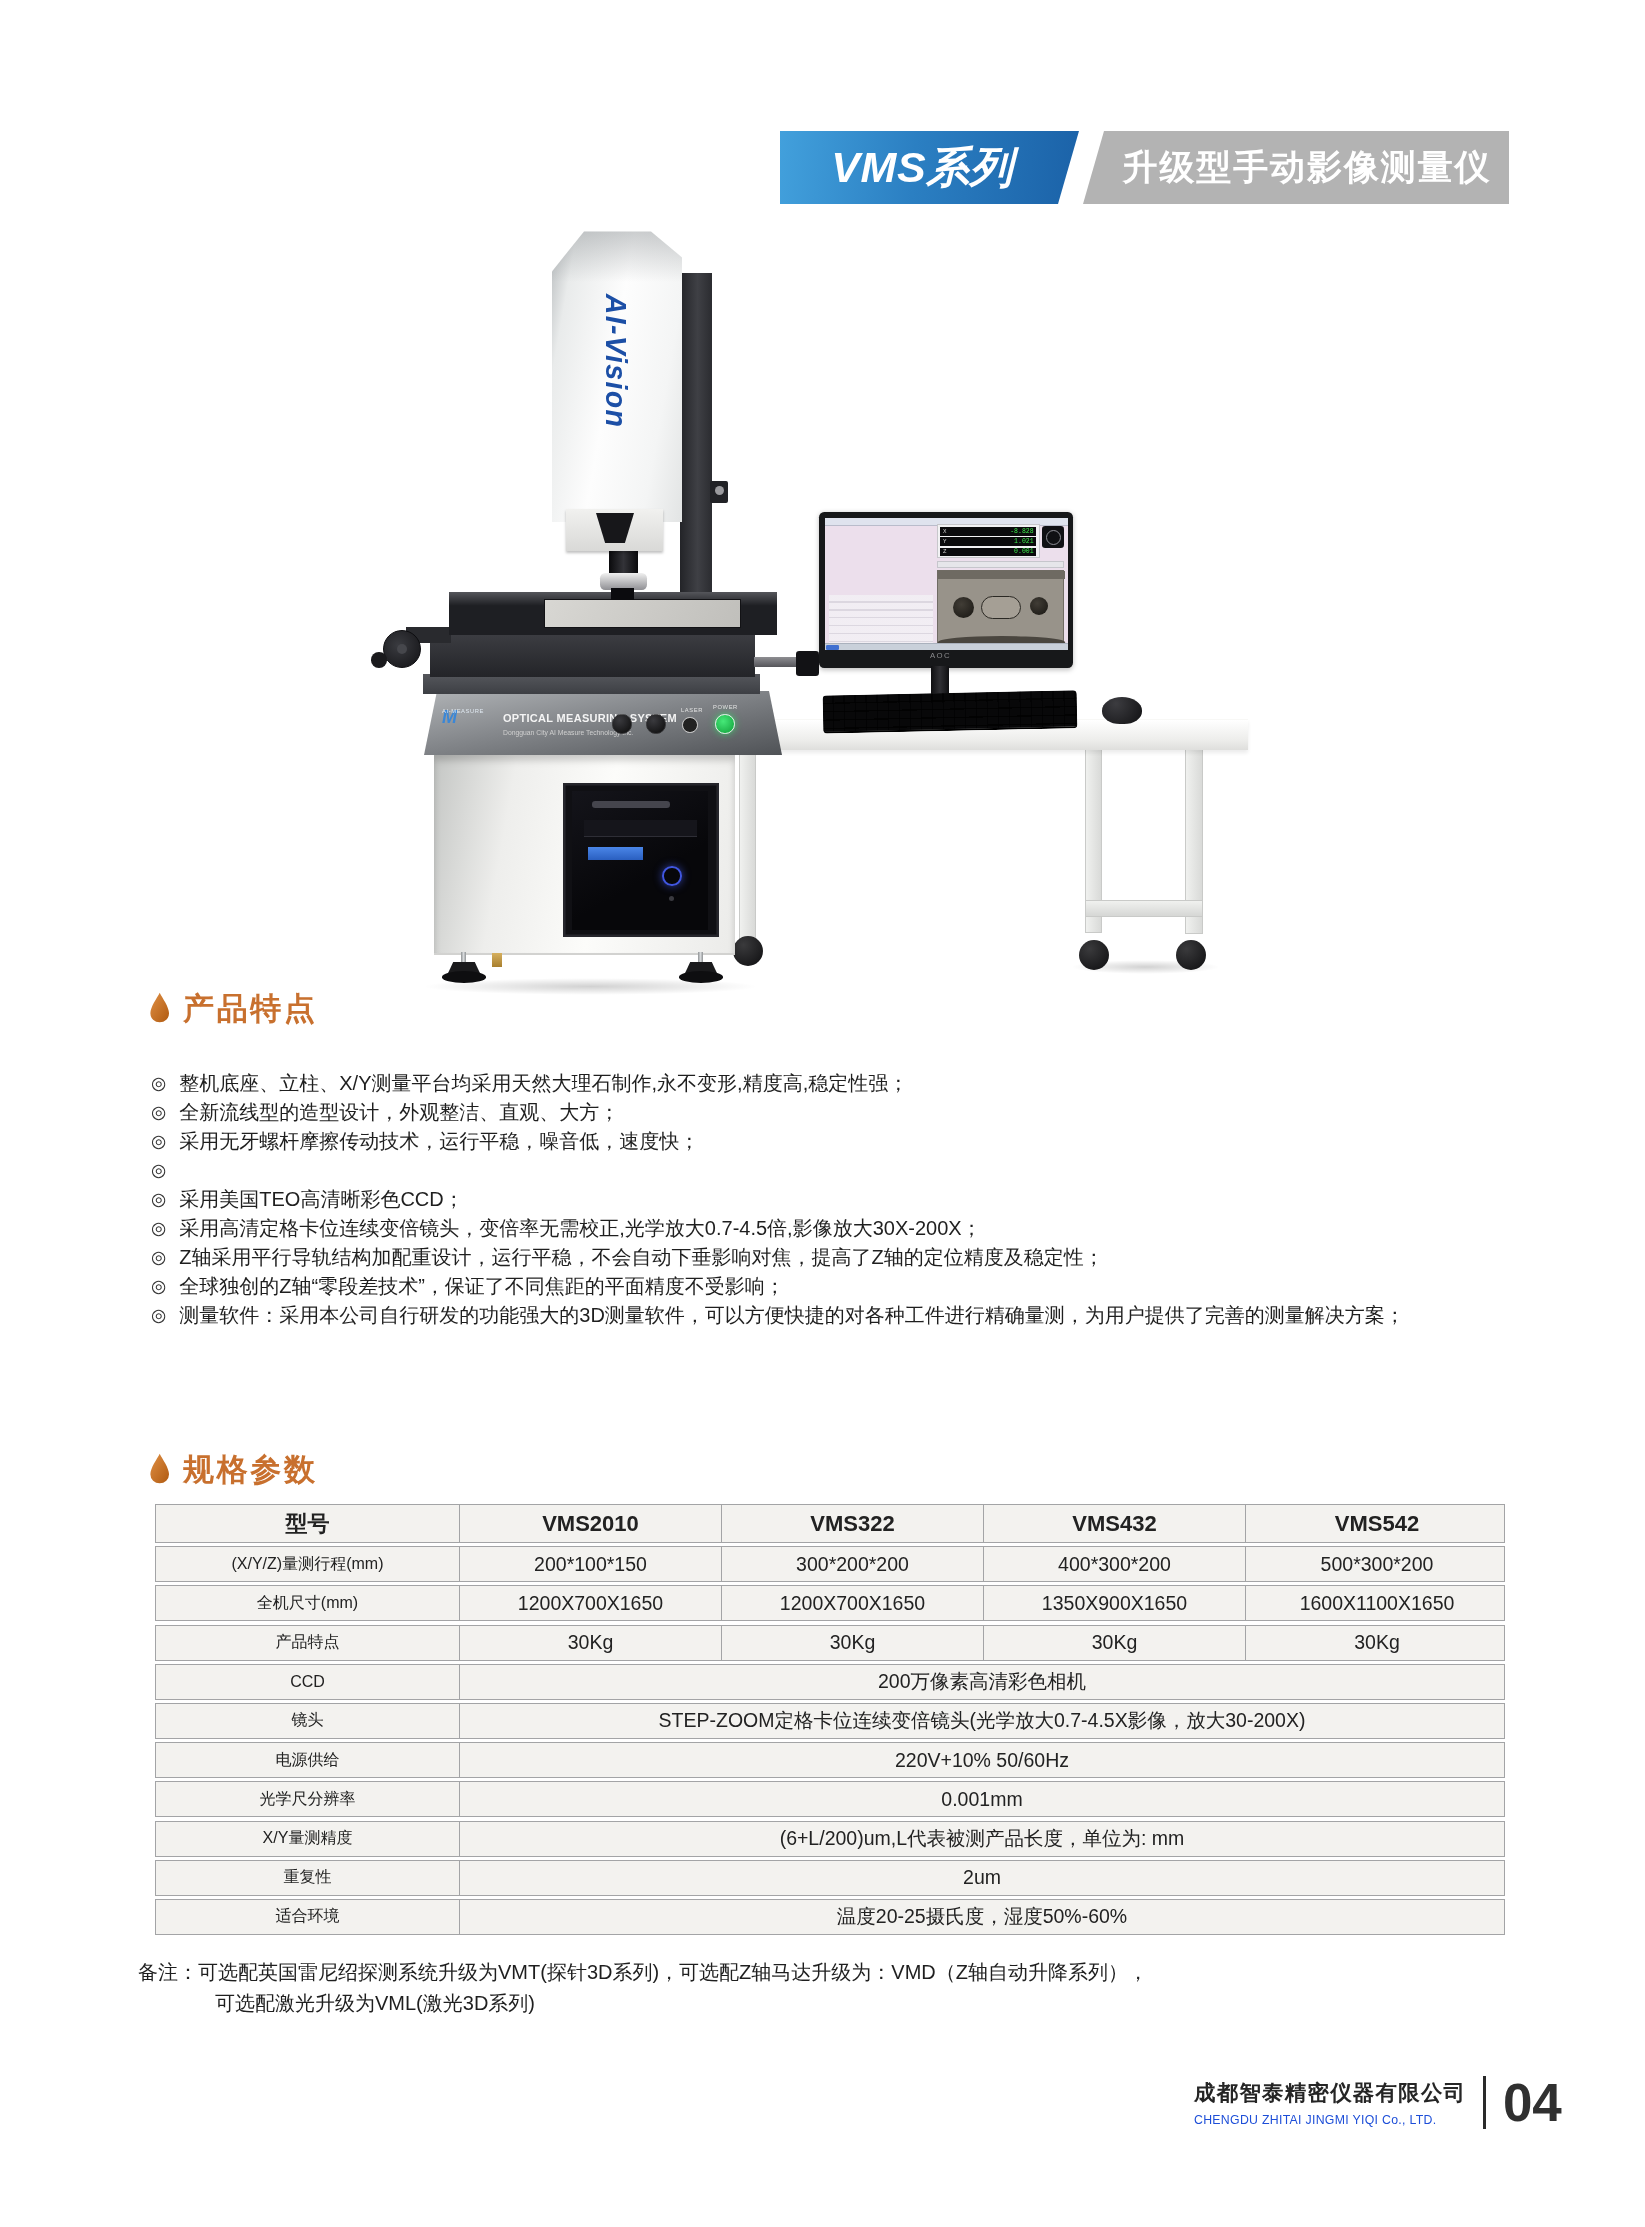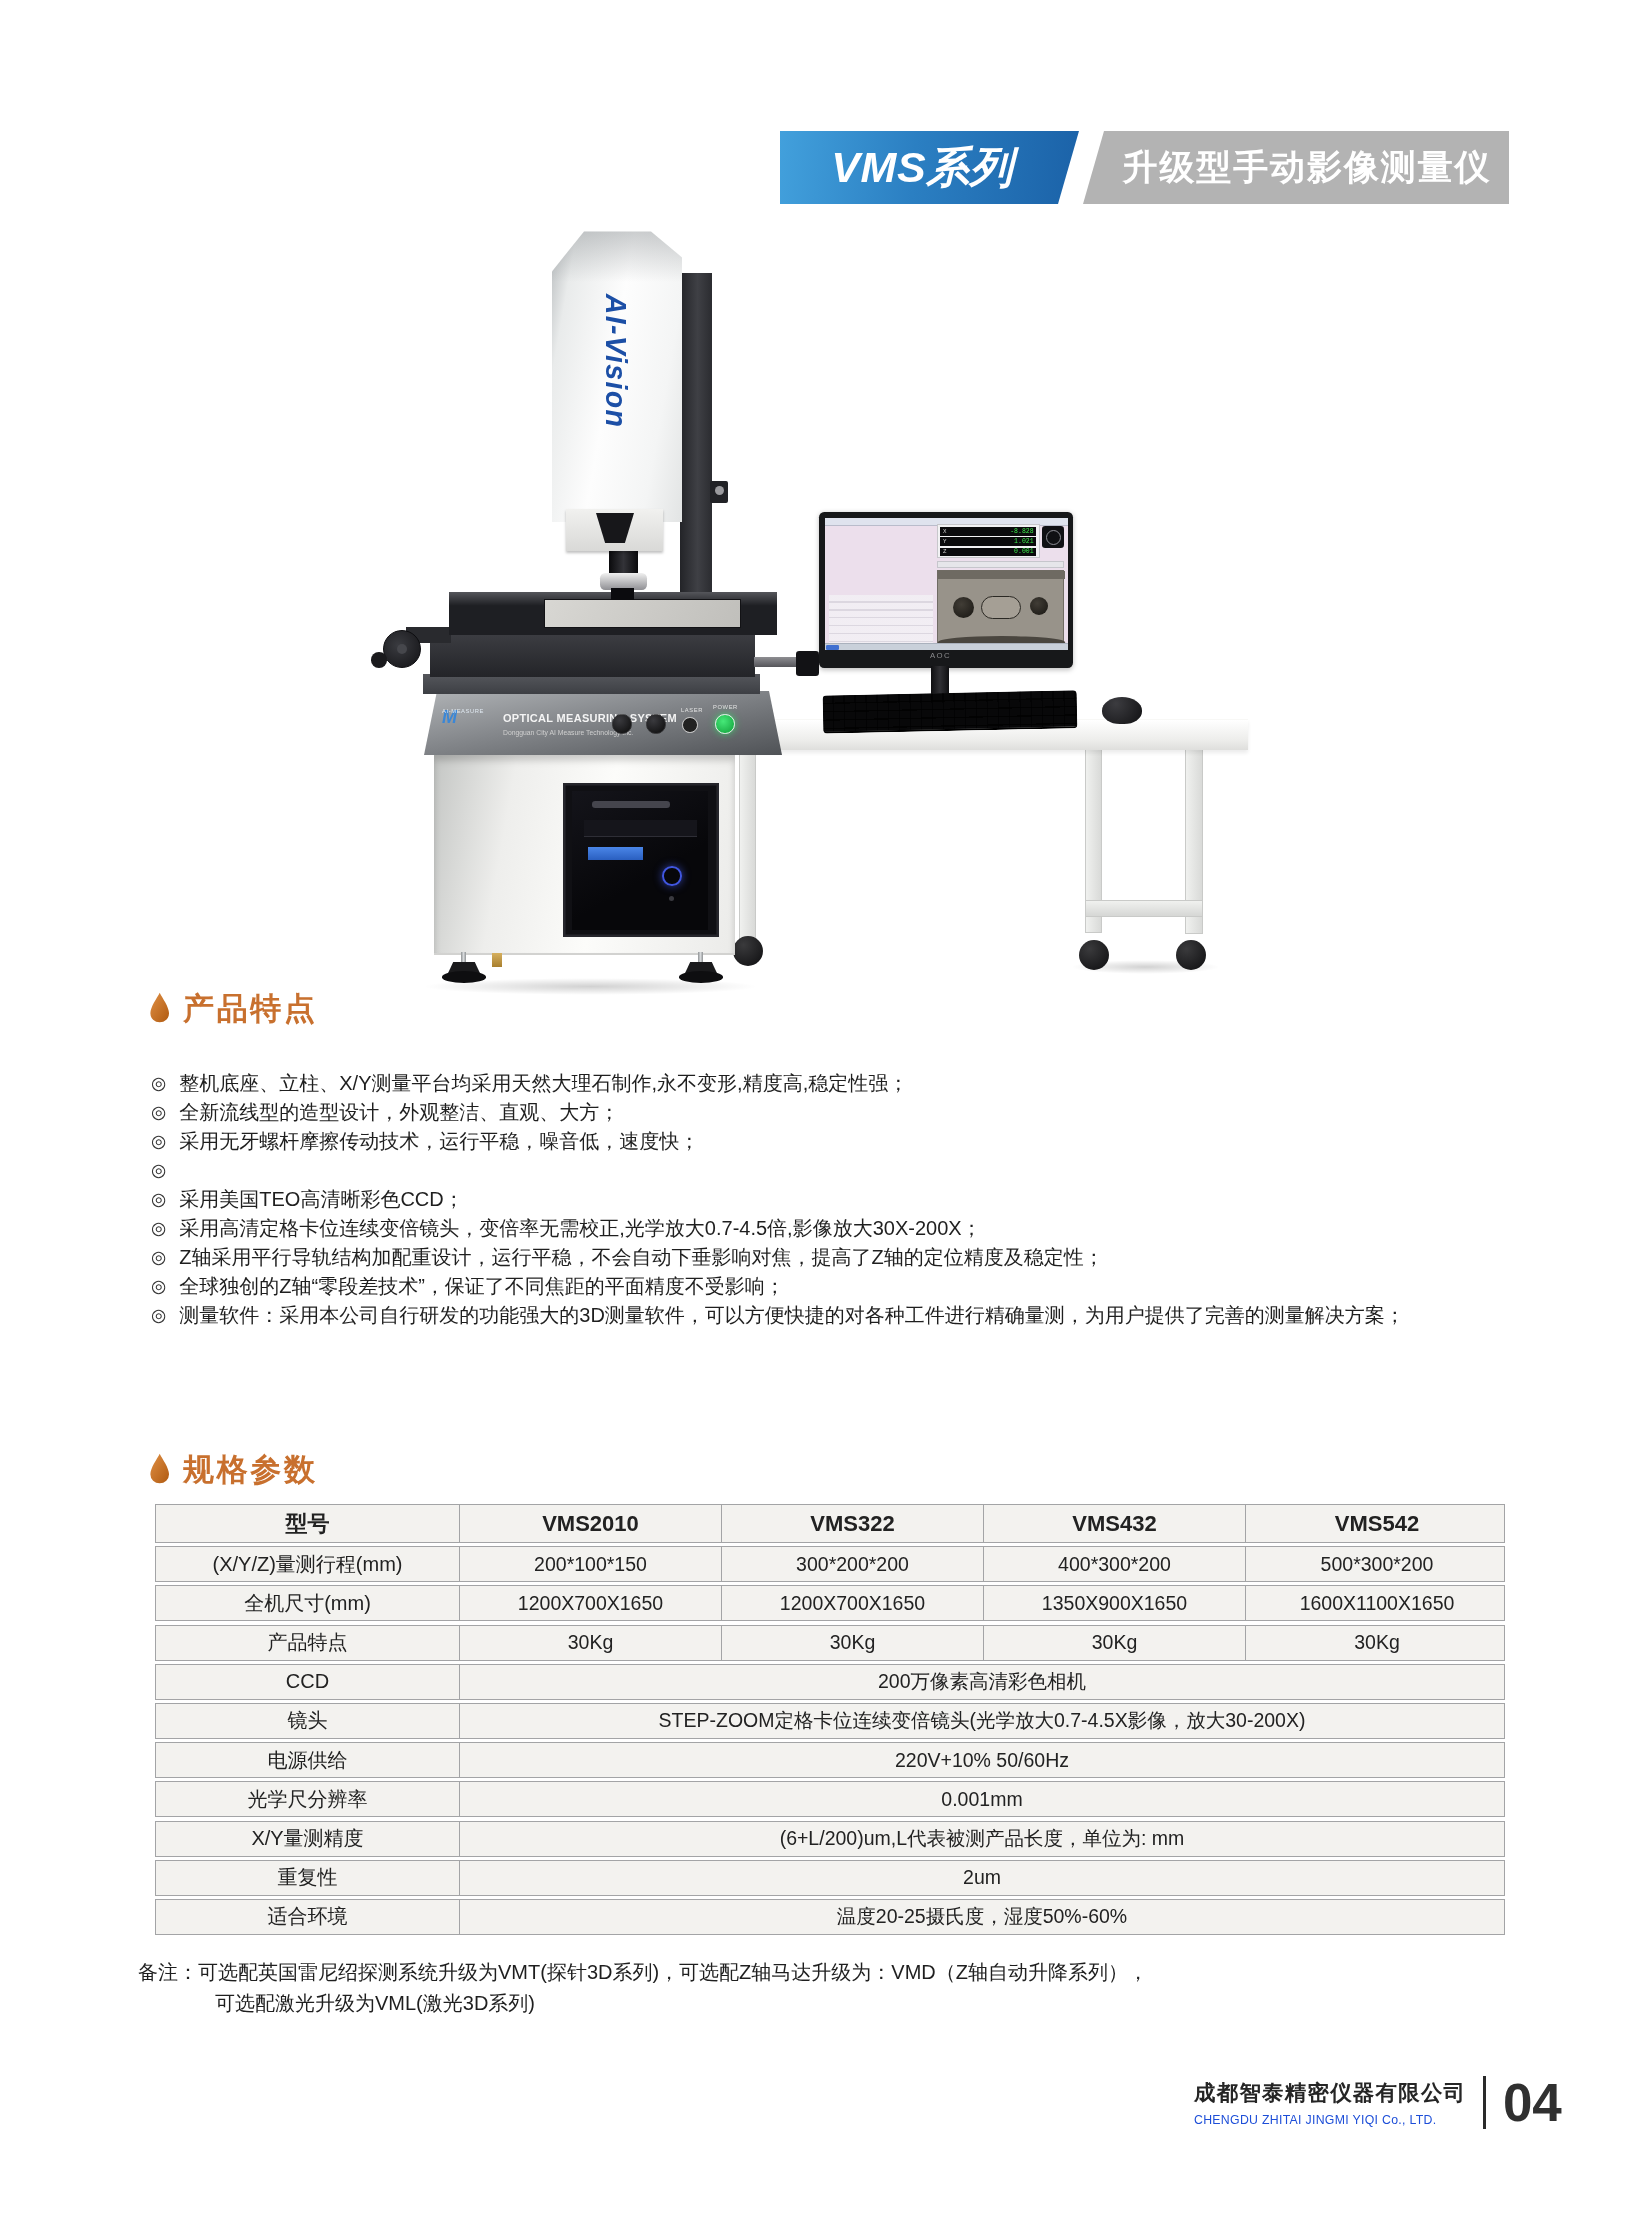--- a/index.html
+++ b/index.html
@@ -31,21 +31,21 @@
 
   
   .spec-table { position:absolute; left:131px; top:1504px; width:1350px;margin-left:24px; }
   .spec-row { display:grid; grid-template-columns:304px 262px 262px 262px 262px;
     background:#f3f2ef; border:1.3px solid #a3a4a6; margin-bottom:3.2px; height:36px; }
   .spec-row.head { height:39px; }
   .spec-row.merged { grid-template-columns:304px auto; }
   .spec-cell { display:flex; align-items:center; justify-content:center;
     border-right:1.3px solid #a3a4a6; font-size:19.5px; color:#222; text-align:center; }
   .spec-cell:last-child { border-right:none; }
-  .spec-row .lab { font-size:20px; }
+  .spec-row .lab { font-size:16px; }
   .spec-row.head .spec-cell { font-size:22px; font-weight:700; }
 
   .notes { position:absolute; left:138px; top:1957px; font-size:20px; color:#1f1f1f; line-height:31px; }
   .notes .n2 { padding-left:77px; }
 
   
   .footer { position:absolute; left:1194px; top:2076px; display:flex; align-items:center; gap:17px; }
   .f-co { text-align:left; }
   .f-cn { font-size:21.4px; font-weight:700; color:#252525; letter-spacing:1.3px; }
   .f-en { font-size:12.3px; color:#1d4ed8; letter-spacing:0.3px; margin-top:5.2px; }

